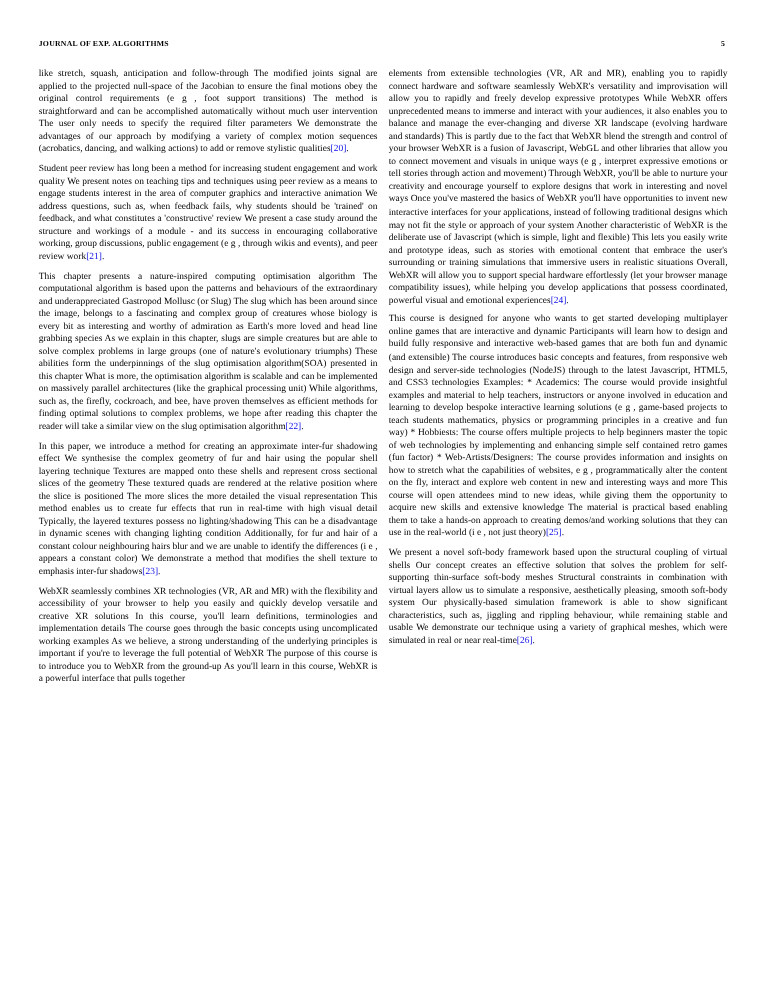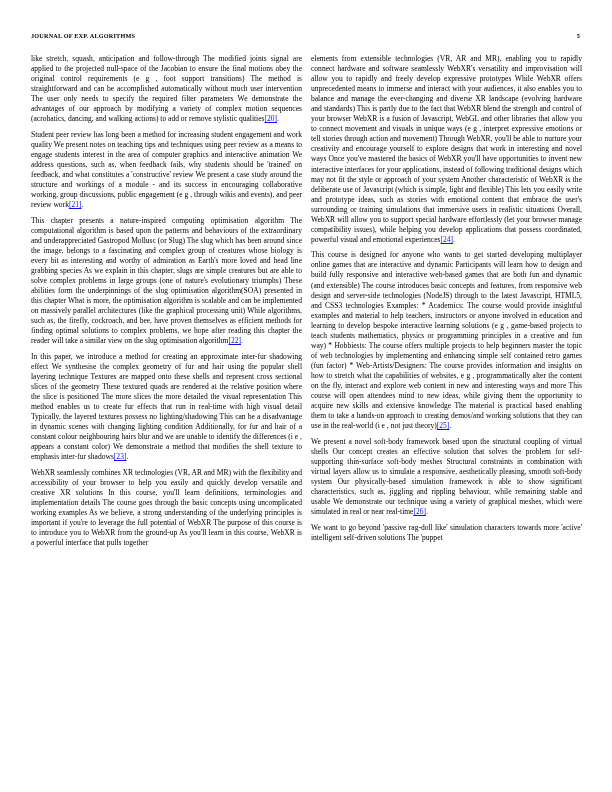--- a/index.html
+++ b/index.html
@@ -7,21 +7,21 @@
          font-family: "Liberation Serif", "DejaVu Serif", serif; color: #000; }
   .header { position: absolute; top: 32px; left: 31px; width: 549px; height: 12px;
             font-size: 6.2px; font-weight: bold; letter-spacing: 0.2px; }
   .header .title { position: absolute; left: 0; top: 0; }
   .header .pageno { position: absolute; right: 0; top: 0; }
   .col { position: absolute; top: 54px; width: 271px; font-size: 7.55px; line-height: 10.05px;
          text-align: justify; hyphens: auto; }
   .col.left { left: 31px; }
   .col.right { left: 311px; }
   .col p { margin: 0 0 5.5px 0; }
-  .cite { color: #1010e8; text-decoration: underline; }
+  .cite { color: #1010e8; }
 </style>
 </head>
 <body>
 
 <div class="header">
   <span class="title">JOURNAL OF EXP. ALGORITHMS</span>
   <span class="pageno">5</span>
 </div>
 
 <div class="col left">
@@ -29,14 +29,13 @@
   <p><span>Student peer review has long been a method for increasing student engagement and work quality We present notes on teaching tips and techniques using peer review as a means to engage students interest in the area of computer graphics and interactive animation We address questions, such as, when feedback fails, why students should be 'trained' on feedback, and what constitutes a 'constructive' review We present a case study around the structure and workings of a module - and its success in encouraging collaborative working, group discussions, public engagement (e g , through wikis and events), and peer review work</span><span class="cite" style="color: rgb(16, 16, 232);">[21]</span><span>.</span></p>
   <p><span>This chapter presents a nature-inspired computing optimisation algorithm The computational algorithm is based upon the patterns and behaviours of the extraordinary and underappreciated Gastropod Mollusc (or Slug) The slug which has been around since the image, belongs to a fascinating and complex group of creatures whose biology is every bit as interesting and worthy of admiration as Earth's more loved and head line grabbing species As we explain in this chapter, slugs are simple creatures but are able to solve complex problems in large groups (one of nature's evolutionary triumphs) These abilities form the underpinnings of the slug optimisation algorithm(SOA) presented in this chapter What is more, the optimisation algorithm is scalable and can be implemented on massively parallel architectures (like the graphical processing unit) While algorithms, such as, the firefly, cockroach, and bee, have proven themselves as efficient methods for finding optimal solutions to complex problems, we hope after reading this chapter the reader will take a similar view on the slug optimisation algorithm</span><span class="cite" style="color: rgb(16, 16, 232);">[22]</span><span>.</span></p>
   <p><span>In this paper, we introduce a method for creating an approximate inter-fur shadowing effect We synthesise the complex geometry of fur and hair using the popular shell layering technique Textures are mapped onto these shells and represent cross sectional slices of the geometry These textured quads are rendered at the relative position where the slice is positioned The more slices the more detailed the visual representation This method enables us to create fur effects that run in real-time with high visual detail Typically, the layered textures possess no lighting/shadowing This can be a disadvantage in dynamic scenes with changing lighting condition Additionally, for fur and hair of a constant colour neighbouring hairs blur and we are unable to identify the differences (i e , appears a constant color) We demonstrate a method that modifies the shell texture to emphasis inter-fur shadows</span><span class="cite" style="color: rgb(16, 16, 232);">[23]</span><span>.</span></p>
   <p><span>WebXR seamlessly combines XR technologies (VR, AR and MR) with the flexibility and accessibility of your browser to help you easily and quickly develop versatile and creative XR solutions In this course, you'll learn definitions, terminologies and implementation details The course goes through the basic concepts using uncomplicated working examples As we believe, a strong understanding of the underlying principles is important if you're to leverage the full potential of WebXR The purpose of this course is to introduce you to WebXR from the ground-up As you'll learn in this course, WebXR is a powerful interface that pulls together</span></p>
 </div>
 
 <div class="col right">
   <p><span>elements from extensible technologies (VR, AR and MR), enabling you to rapidly connect hardware and software seamlessly WebXR's versatility and improvisation will allow you to rapidly and freely develop expressive prototypes While WebXR offers unprecedented means to immerse and interact with your audiences, it also enables you to balance and manage the ever-changing and diverse XR landscape (evolving hardware and standards) This is partly due to the fact that WebXR blend the strength and control of your browser WebXR is a fusion of Javascript, WebGL and other libraries that allow you to connect movement and visuals in unique ways (e g , interpret expressive emotions or tell stories through action and movement) Through WebXR, you'll be able to nurture your creativity and encourage yourself to explore designs that work in interesting and novel ways Once you've mastered the basics of WebXR you'll have opportunities to invent new interactive interfaces for your applications, instead of following traditional designs which may not fit the style or approach of your system Another characteristic of WebXR is the deliberate use of Javascript (which is simple, light and flexible) This lets you easily write and prototype ideas, such as stories with emotional content that embrace the user's surrounding or training simulations that immersive users in realistic situations Overall, WebXR will allow you to support special hardware effortlessly (let your browser manage compatibility issues), while helping you develop applications that possess coordinated, powerful visual and emotional experiences</span><span class="cite" style="color: rgb(16, 16, 232);">[24]</span><span>.</span></p>
   <p><span>This course is designed for anyone who wants to get started developing multiplayer online games that are interactive and dynamic Participants will learn how to design and build fully responsive and interactive web-based games that are both fun and dynamic (and extensible) The course introduces basic concepts and features, from responsive web design and server-side technologies (NodeJS) through to the latest Javascript, HTML5, and CSS3 technologies Examples: * Academics: The course would provide insightful examples and material to help teachers, instructors or anyone involved in education and learning to develop bespoke interactive learning solutions (e g , game-based projects to teach students mathematics, physics or programming principles in a creative and fun way) * Hobbiests: The course offers multiple projects to help beginners master the topic of web technologies by implementing and enhancing simple self contained retro games (fun factor) * Web-Artists/Designers: The course provides information and insights on how to stretch what the capabilities of websites, e g , programmatically alter the content on the fly, interact and explore web content in new and interesting ways and more This course will open attendees mind to new ideas, while giving them the opportunity to acquire new skills and extensive knowledge The material is practical based enabling them to take a hands-on approach to creating demos/and working solutions that they can use in the real-world (i e , not just theory)</span><span class="cite" style="color: rgb(16, 16, 232);">[25]</span><span>.</span></p>
   <p><span>We present a novel soft-body framework based upon the structural coupling of virtual shells Our concept creates an effective solution that solves the problem for self-supporting thin-surface soft-body meshes Structural constraints in combination with virtual layers allow us to simulate a responsive, aesthetically pleasing, smooth soft-body system Our physically-based simulation framework is able to show significant characteristics, such as, jiggling and rippling behaviour, while remaining stable and usable We demonstrate our technique using a variety of graphical meshes, which were simulated in real or near real-time</span><span class="cite" style="color: rgb(16, 16, 232);">[26]</span><span>.</span></p>
-  <p><span>We want to go beyond 'passive rag-doll like' simulation characters towards more 'active' intelligent self-driven solutions The 'puppet</span></p>
 </div>
 
 </body></html>

